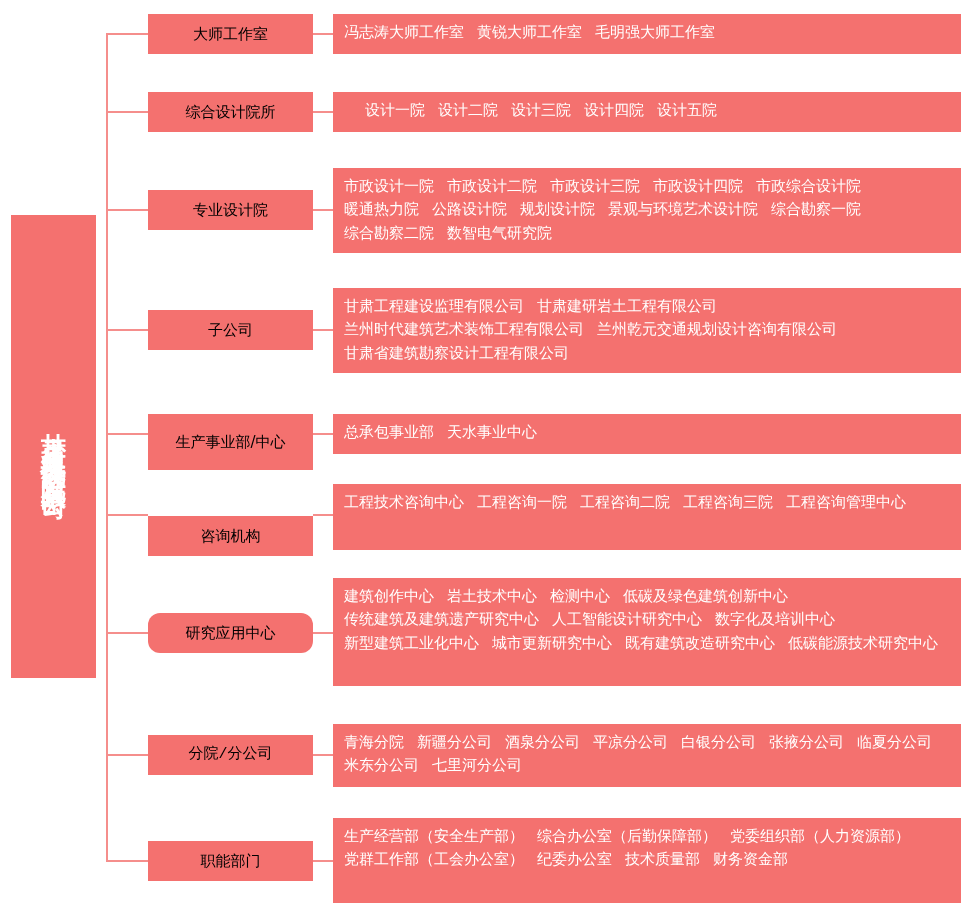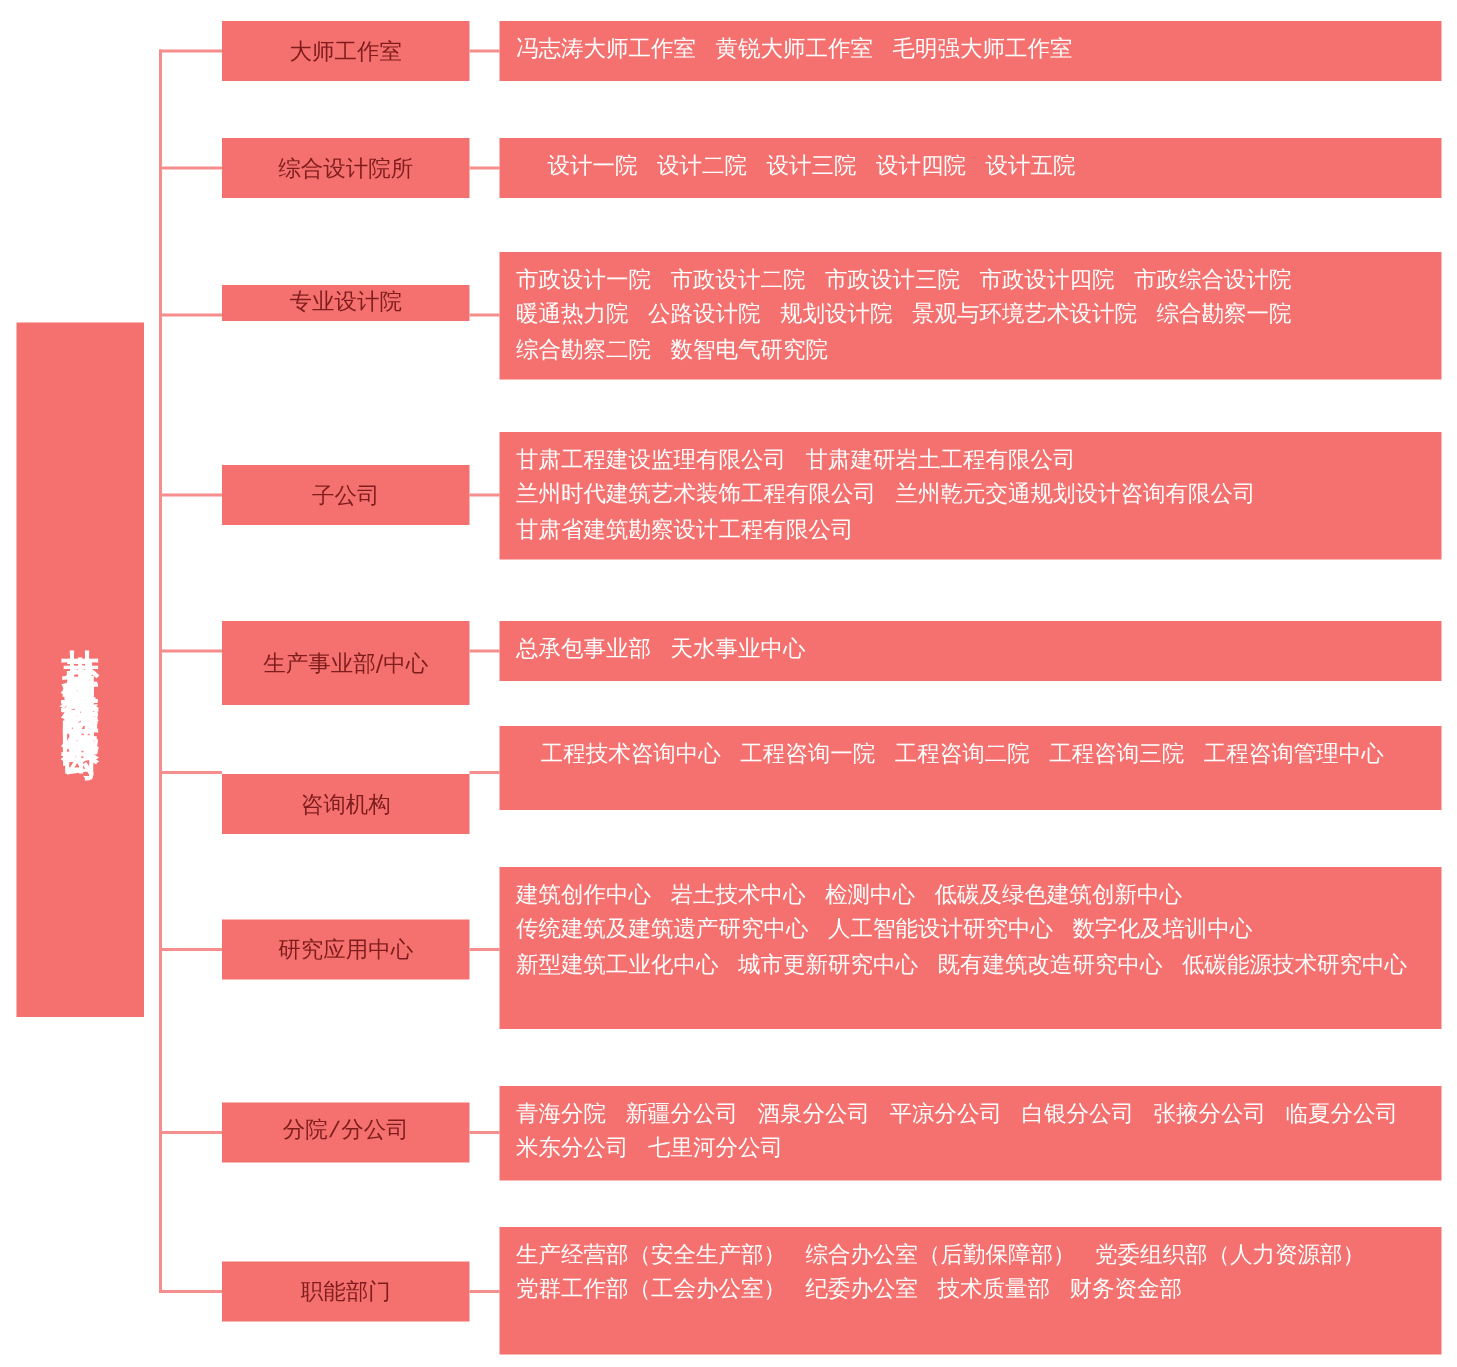--- a/index.html
+++ b/index.html
@@ -68,21 +68,21 @@
     height: 2px;
     background: #F58E8C;
   }
 
   
   .cat-box {
     position: absolute;
     left: 148px;
     width: 165px;
     background: #F4716F;
-    color: #7f1d1d;
+    color: #000000;
     font-size: 15px;
     display: flex;
     align-items: center;
     justify-content: center;
     text-align: center;
     box-sizing: border-box;
     line-height: 1.2;
   }
 
   
@@ -120,21 +120,21 @@
       </div>
       <div class="stub-right" style="top: 33px;"></div>
       <div class="content-box" style="top: 14px; height: 40px;"><span class="item">冯志涛大师工作室</span><span class="item">黄锐大师工作室</span><span class="item">毛明强大师工作室</span></div>
       <div class="stub-left" style="top: 111px;"></div>
       <div class="cat-box" style="top: 92px; height: 40px;">
         <span>综合设计院所</span>
       </div>
       <div class="stub-right" style="top: 111px;"></div>
       <div class="content-box" style="top: 92px; height: 40px; padding-left: 32px;"><span class="item">设计一院</span><span class="item">设计二院</span><span class="item">设计三院</span><span class="item">设计四院</span><span class="item">设计五院</span></div>
       <div class="stub-left" style="top: 209px;"></div>
-      <div class="cat-box" style="top: 190px; height: 24px; font-family: Liberation Serif, serif;">
+      <div class="cat-box" style="top: 190px; height: 40px;">
         <span>专业设计院</span>
       </div>
       <div class="stub-right" style="top: 209px;"></div>
       <div class="content-box" style="top: 168px; height: 85px;"><span class="item">市政设计一院</span><span class="item">市政设计二院</span><span class="item">市政设计三院</span><span class="item">市政设计四院</span><span class="item">市政综合设计院</span><span class="item">暖通热力院</span><span class="item">公路设计院</span><span class="item">规划设计院</span><span class="item">景观与环境艺术设计院</span><span class="item">综合勘察一院</span><span class="item">综合勘察二院</span><span class="item">数智电气研究院</span></div>
       <div class="stub-left" style="top: 329px;"></div>
       <div class="cat-box" style="top: 310px; height: 40px;">
         <span>子公司</span>
       </div>
       <div class="stub-right" style="top: 329px;"></div>
       <div class="content-box" style="top: 288px; height: 85px;"><span class="item">甘肃工程建设监理有限公司</span><span class="item">甘肃建研岩土工程有限公司</span><span class="item">兰州时代建筑艺术装饰工程有限公司</span><span class="item">兰州乾元交通规划设计咨询有限公司</span><span class="item">甘肃省建筑勘察设计工程有限公司</span></div>
@@ -142,23 +142,23 @@
       <div class="cat-box" style="top: 414px; height: 56px;">
         <span>生产事业部/中心</span>
       </div>
       <div class="stub-right" style="top: 433px;"></div>
       <div class="content-box" style="top: 414px; height: 40px;"><span class="item">总承包事业部</span><span class="item">天水事业中心</span></div>
       <div class="stub-left" style="top: 514px;"></div>
       <div class="cat-box" style="top: 516px; height: 40px; align-items: center;">
         <span>咨询机构</span>
       </div>
       <div class="stub-right" style="top: 514px;"></div>
-      <div class="content-box" style="top: 484px; height: 56px; text-align: center;"><span class="item">工程技术咨询中心</span><span class="item">工程咨询一院</span><span class="item">工程咨询二院</span><span class="item">工程咨询三院</span><span class="item">工程咨询管理中心</span></div>
+      <div class="content-box" style="top: 484px; height: 66px;"><span class="item">工程技术咨询中心</span><span class="item">工程咨询一院</span><span class="item">工程咨询二院</span><span class="item">工程咨询三院</span><span class="item">工程咨询管理中心</span></div>
       <div class="stub-left" style="top: 632px;"></div>
-      <div class="cat-box" style="top: 613px; height: 40px;">
+      <div class="cat-box" style="top: 613px; height: 40px; border-radius: 12px;">
         <span>研究应用中心</span>
       </div>
       <div class="stub-right" style="top: 632px;"></div>
       <div class="content-box" style="top: 578px; height: 108px;"><span class="item">建筑创作中心</span><span class="item">岩土技术中心</span><span class="item">检测中心</span><span class="item">低碳及绿色建筑创新中心</span><span class="item">传统建筑及建筑遗产研究中心</span><span class="item">人工智能设计研究中心</span><span class="item">数字化及培训中心</span><span class="item">新型建筑工业化中心</span><span class="item">城市更新研究中心</span><span class="item">既有建筑改造研究中心</span><span class="item">低碳能源技术研究中心</span></div>
       <div class="stub-left" style="top: 754px;"></div>
       <div class="cat-box" style="top: 735px; height: 40px; font-family: Liberation Mono, monospace;">
         <span>分院/分公司</span>
       </div>
       <div class="stub-right" style="top: 754px;"></div>
       <div class="content-box" style="top: 724px; height: 63px;"><span class="item">青海分院</span><span class="item">新疆分公司</span><span class="item">酒泉分公司</span><span class="item">平凉分公司</span><span class="item">白银分公司</span><span class="item">张掖分公司</span><span class="item">临夏分公司</span><span class="item">米东分公司</span><span class="item">七里河分公司</span></div>

